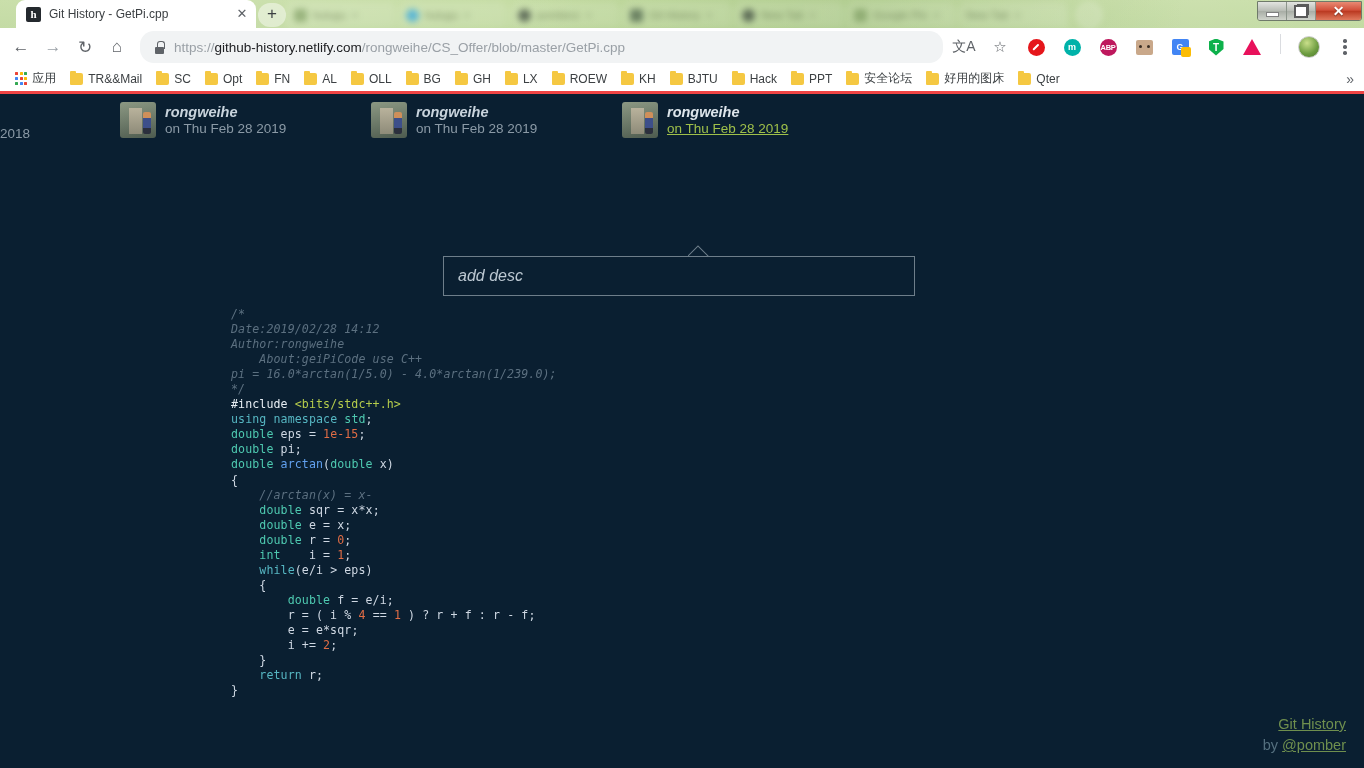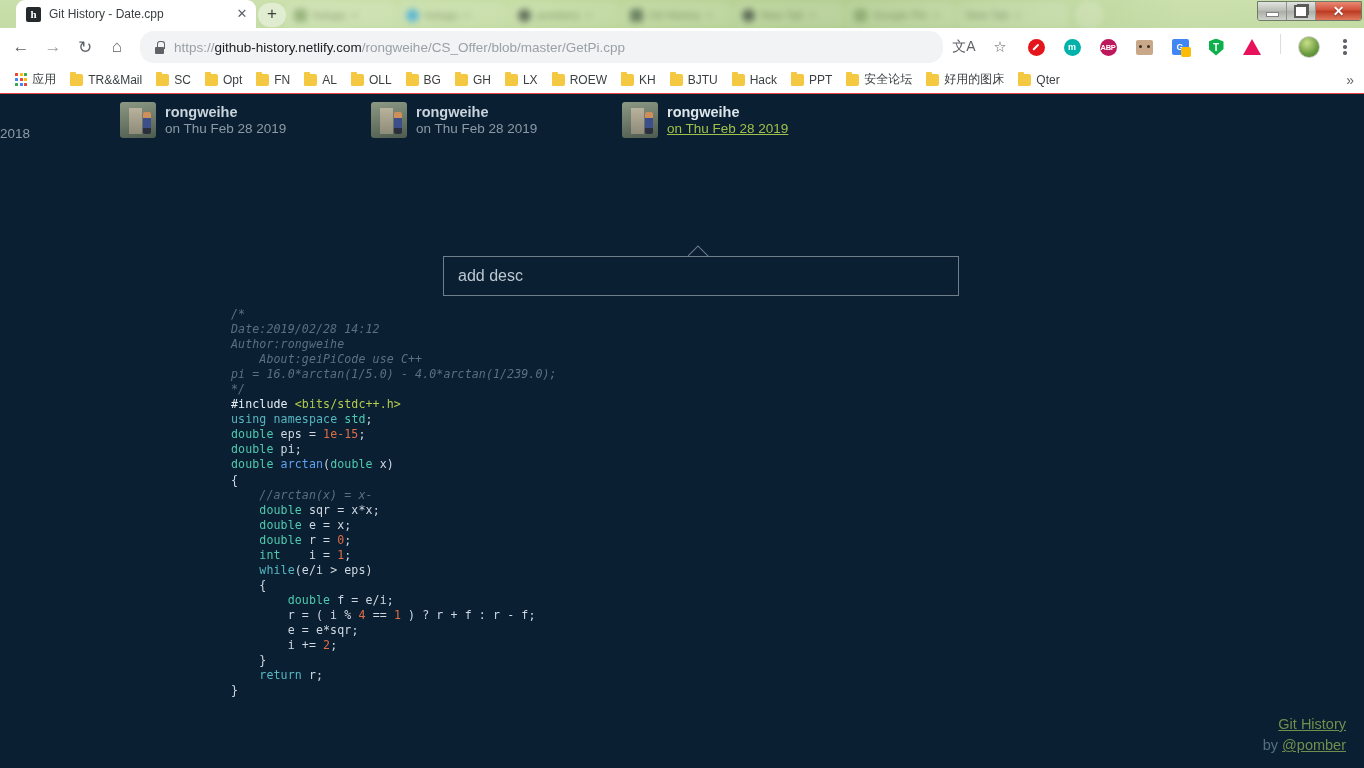--- a/index.html
+++ b/index.html
@@ -177,21 +177,21 @@
   .avatar-tb { width:22px;height:22px;border-radius:50%;
                background: radial-gradient(circle at 40% 30%, #c9df8a, #6b9b3f 60%, #4f7b2c);
                border:1px solid #cfcfcf;}
   .kebab { display:flex;flex-direction:column;gap:2.5px;align-items:center; }
   .kebab i { width:3.5px;height:3.5px;border-radius:50%;background:#5f6368;display:block; }
 
   
   .bookmarks {
     height: 28px;
     background: #fff;
-    border-bottom: 1px solid #ef4444;
+    border-bottom: 3px solid #ef4444;
     display: flex; align-items: center;
     padding: 0 8px;
     gap: 0;
     position: relative;
   }
   .bm {
     display: flex; align-items: center; gap: 5px;
     padding: 2px 7px;
     font-size: 12px; color: #3c4043;
     white-space: nowrap;
@@ -235,30 +235,30 @@
   .commit-avatar::before{
     content:""; position:absolute; left:9px; top:6px; width:13px; height:26px;
     background: linear-gradient(180deg,#b9b29c,#8e8b79);
   }
   .commit-avatar::after{
     content:""; position:absolute; right:5px; top:10px; width:8px; height:22px;
     background: linear-gradient(180deg,#cf8f5a 0 28%, #3d4f8a 28% 72%, #2b2f3d 72%);
     border-radius:2px;
   }
   .commit-meta { line-height: 1.25; }
-  .commit-name { font-size: 14.5px; font-weight: bold; color: #c9d4dd; }
+  .commit-name { font-size: 14.5px; font-weight: bold; color: #c9d4dd; font-style: italic; }
   .commit-date { font-size: 13.5px; color: #8b9aa6; }
   .commit.selected .commit-name { color: #dde5eb; }
   .commit.selected .commit-date { color: #9fc04a; text-decoration: underline; }
   .edge-label {
     position: absolute; top: 32px; left: 0;
     font-size: 13.5px; color: #8b9aa6;
   }
 
-  .msgbox-wrap { position: absolute; left: 443px; top: 162px; width: 516px; }
+  .msgbox-wrap { position: absolute; left: 443px; top: 162px; width: 472px; font-style: italic; }
   .msgbox-arrow {
     position: absolute; left: 245px; top: -11px;
     width: 22px; height: 11px; overflow: hidden;
   }
   .msgbox-arrow::after{
     content:""; position:absolute; left:1px; top:4px; width:16px; height:16px;
     background:#0a1f31; border:1px solid #6e7e8a; transform: rotate(45deg);
   }
   .msgbox {
     border: 1px solid #6e7e8a;
@@ -300,21 +300,21 @@
   .footer a { color: #6f8f4e; text-decoration: underline; }
   .footer .by { color: #55707f; }
 </style>
 </head>
 <body>
 
 <div class="tabstrip">
 
   <div class="tab-active">
     <div class="tab-favicon">h</div>
-    <div class="tab-title">Git History - Date.cpp</div>
+    <div class="tab-title">Git History - GetPi.cpp</div>
     <div class="tab-close">✕</div>
   </div>
 
   <div class="newtab-btn">+</div>
 
   <div class="bgtabs">
     <div class="bgtab">
       <span class="fav"></span>
       <span class="lbl">hulugu</span>
       <span class="x">×</span>

